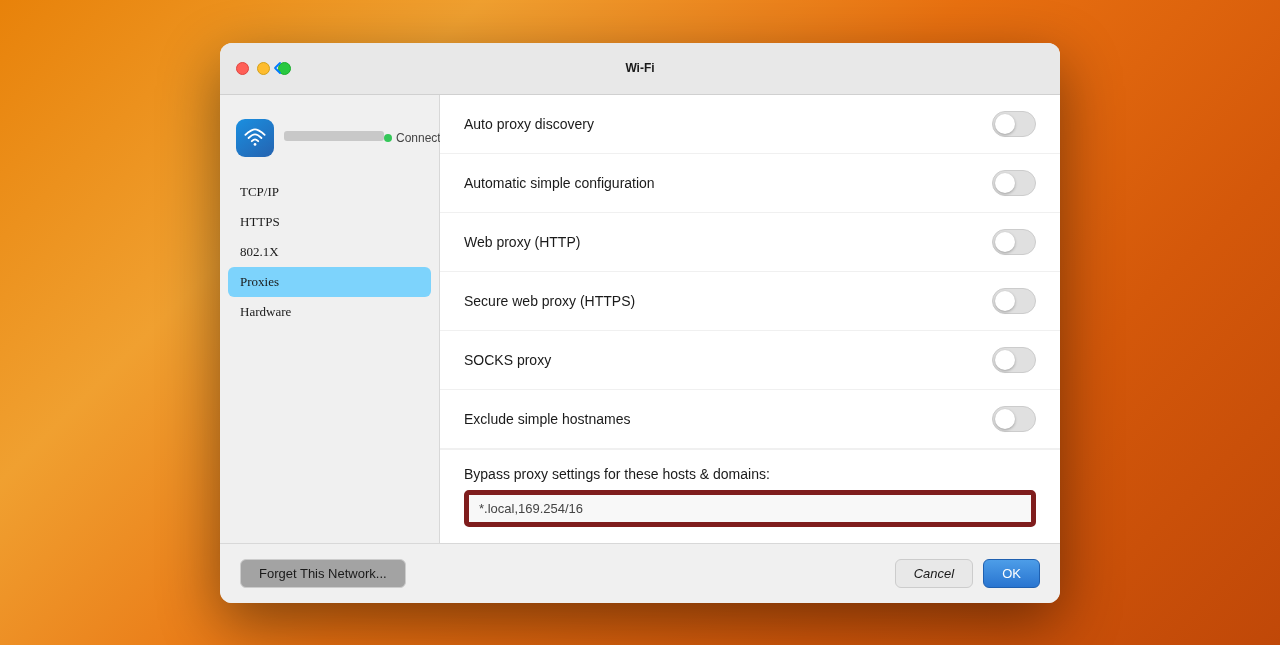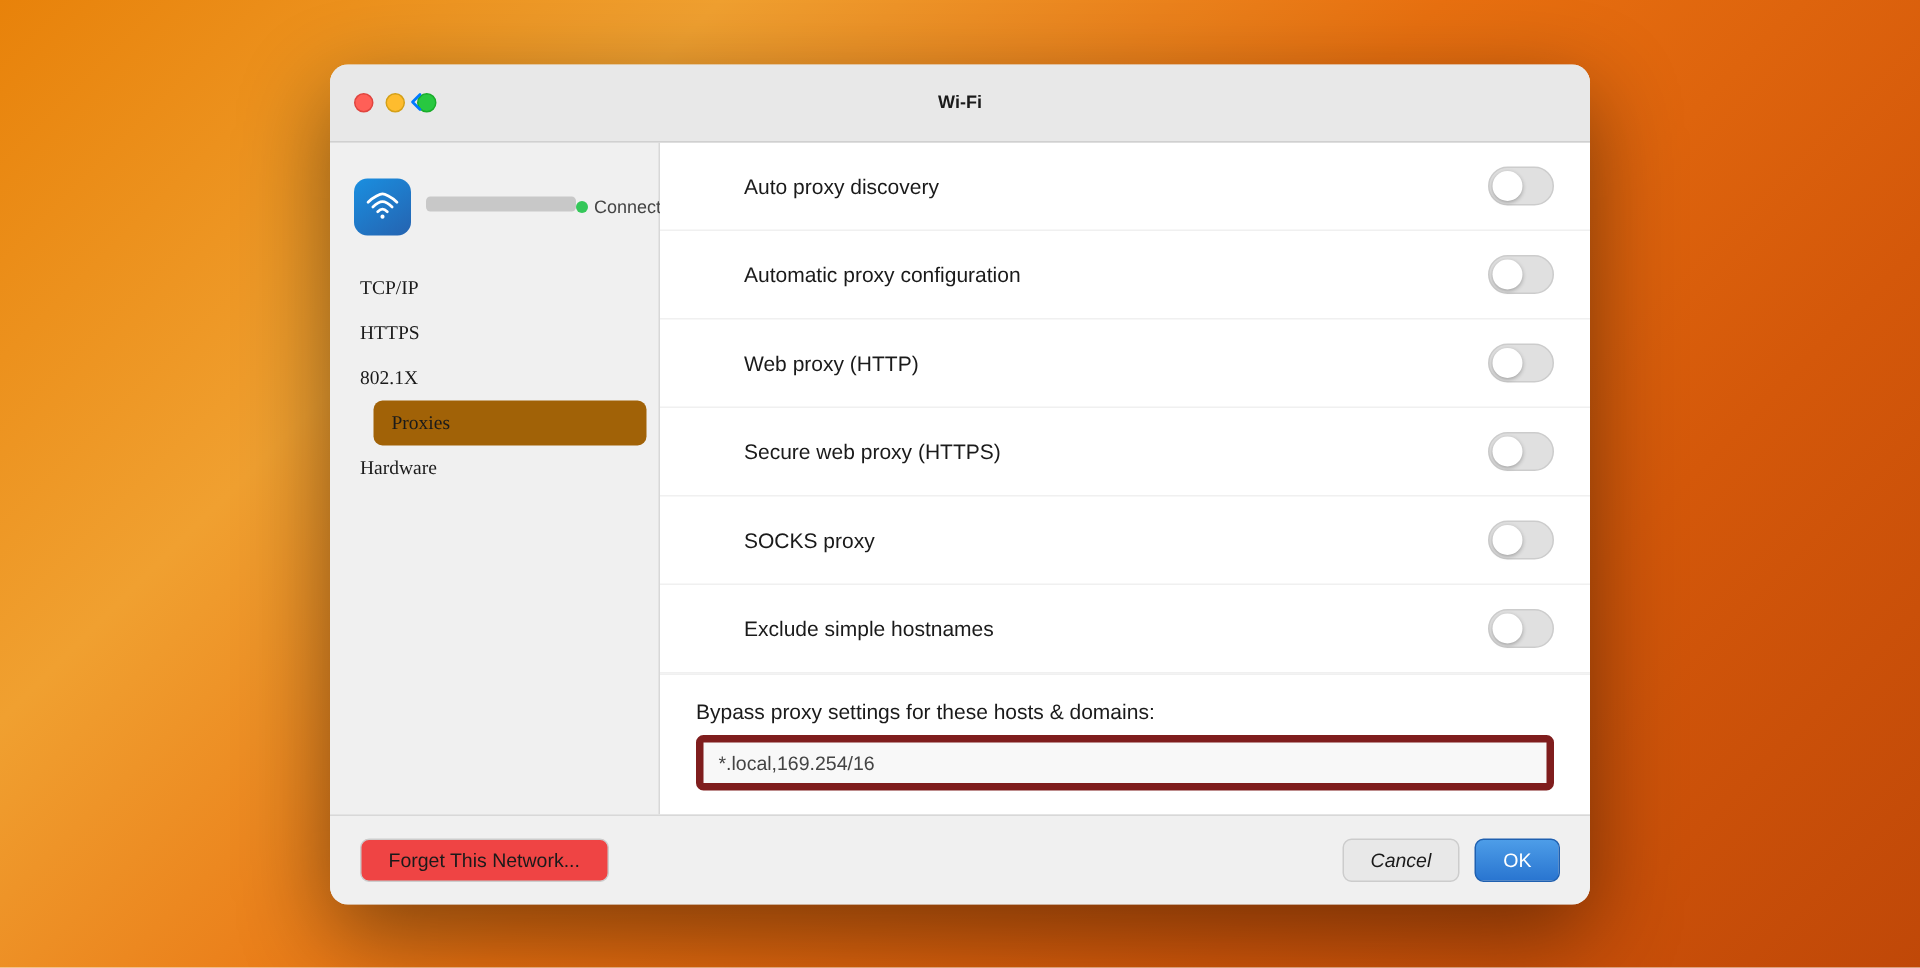--- a/index.html
+++ b/index.html
@@ -150,23 +150,22 @@
     .nav-item {
       padding: 7px 12px;
       border-radius: 6px;
       font-size: 13px;
       color: #1a1a1a;
       cursor: pointer;
       font-family: Liberation Serif, serif;
     }
 
     .nav-item.active {
-      background: #a16207;
+      background: #7dd3fc;
       font-weight: 500;
-      margin-left: 21px;
     }
 
     
     .main-panel {
       flex: 1;
       background: #ffffff;
       display: flex;
       flex-direction: column;
     }
 
@@ -184,21 +183,20 @@
       border-bottom: 1px solid #f0f0f0;
     }
 
     .proxy-row:last-of-type {
       border-bottom: none;
     }
 
     .proxy-label {
       font-size: 14px;
       color: #1a1a1a;
-      margin-left: 32px;
     }
 
     
     .toggle {
       width: 44px;
       height: 26px;
       border-radius: 13px;
       background: #e0e0e0;
       border: 1px solid #ccc;
       position: relative;
@@ -275,21 +273,21 @@
     }
 
     .btn-primary {
       background: linear-gradient(180deg, #4d9de8, #2975d0);
       border-color: #1f60b0;
       color: white;
       text-align: center;
     }
 
     .btn-danger {
-      background: #ef4444;
+      background: #a3a3a3;
       border-color: #ccc;
       color: #1a1a1a;
     }
   </style>
 </head>
 <body>
 
 <div class="window">
 
   <div class="title-bar">
@@ -350,21 +348,21 @@
       <div class="proxy-list">
 
         <div class="proxy-row">
           <span class="proxy-label">Auto proxy discovery</span>
           <div class="toggle">
             <div class="toggle-knob"></div>
           </div>
         </div>
 
         <div class="proxy-row">
-          <span class="proxy-label">Automatic proxy configuration</span>
+          <span class="proxy-label">Automatic simple configuration</span>
           <div class="toggle">
             <div class="toggle-knob"></div>
           </div>
         </div>
 
         <div class="proxy-row">
           <span class="proxy-label">Web proxy (HTTP)</span>
           <div class="toggle">
             <div class="toggle-knob"></div>
           </div>

